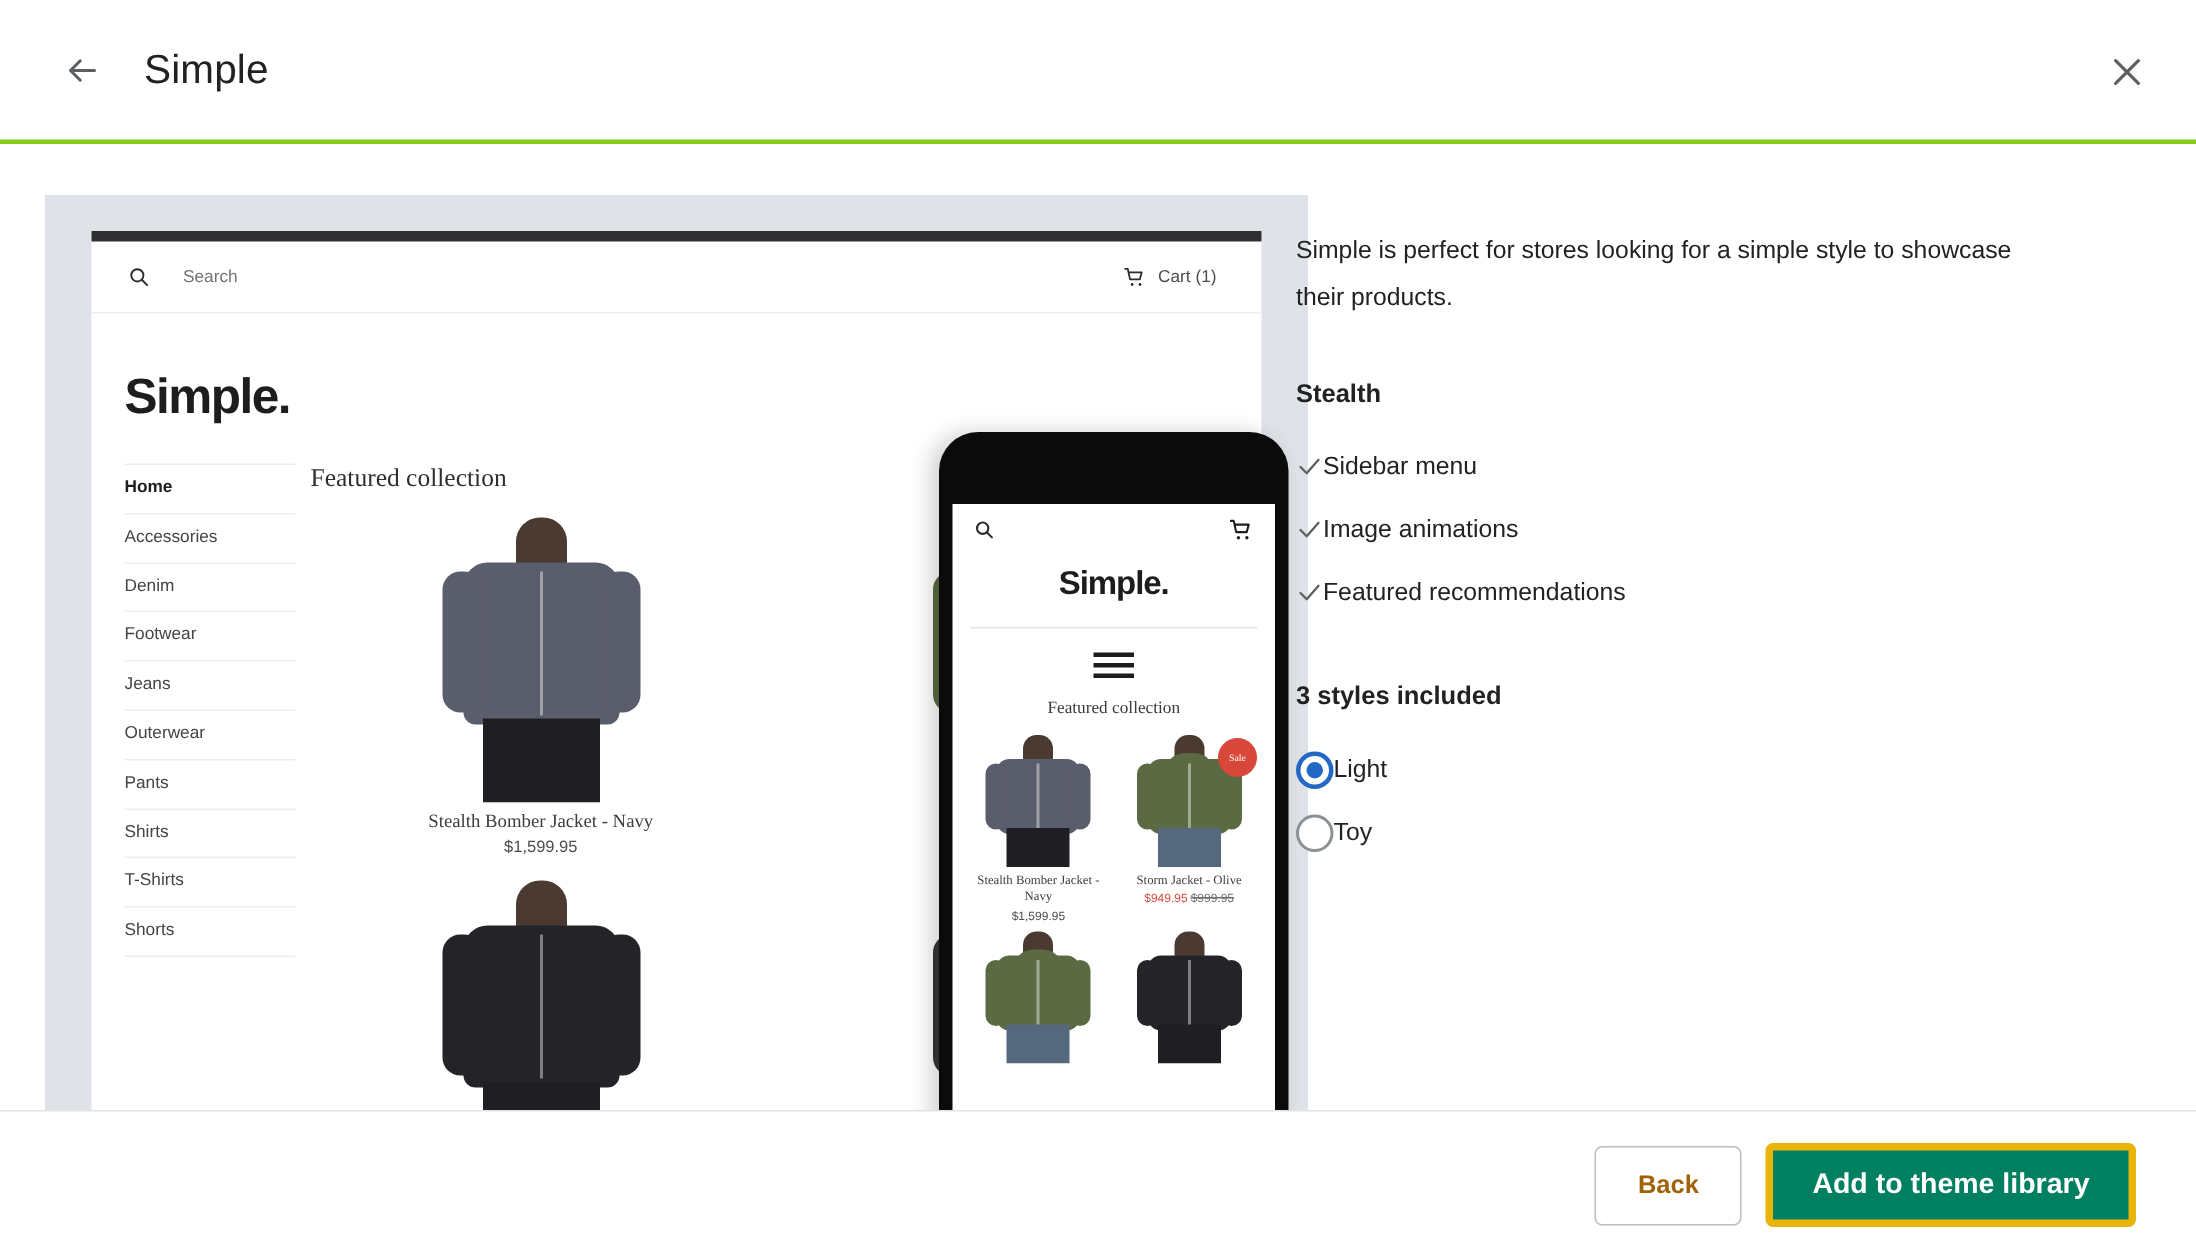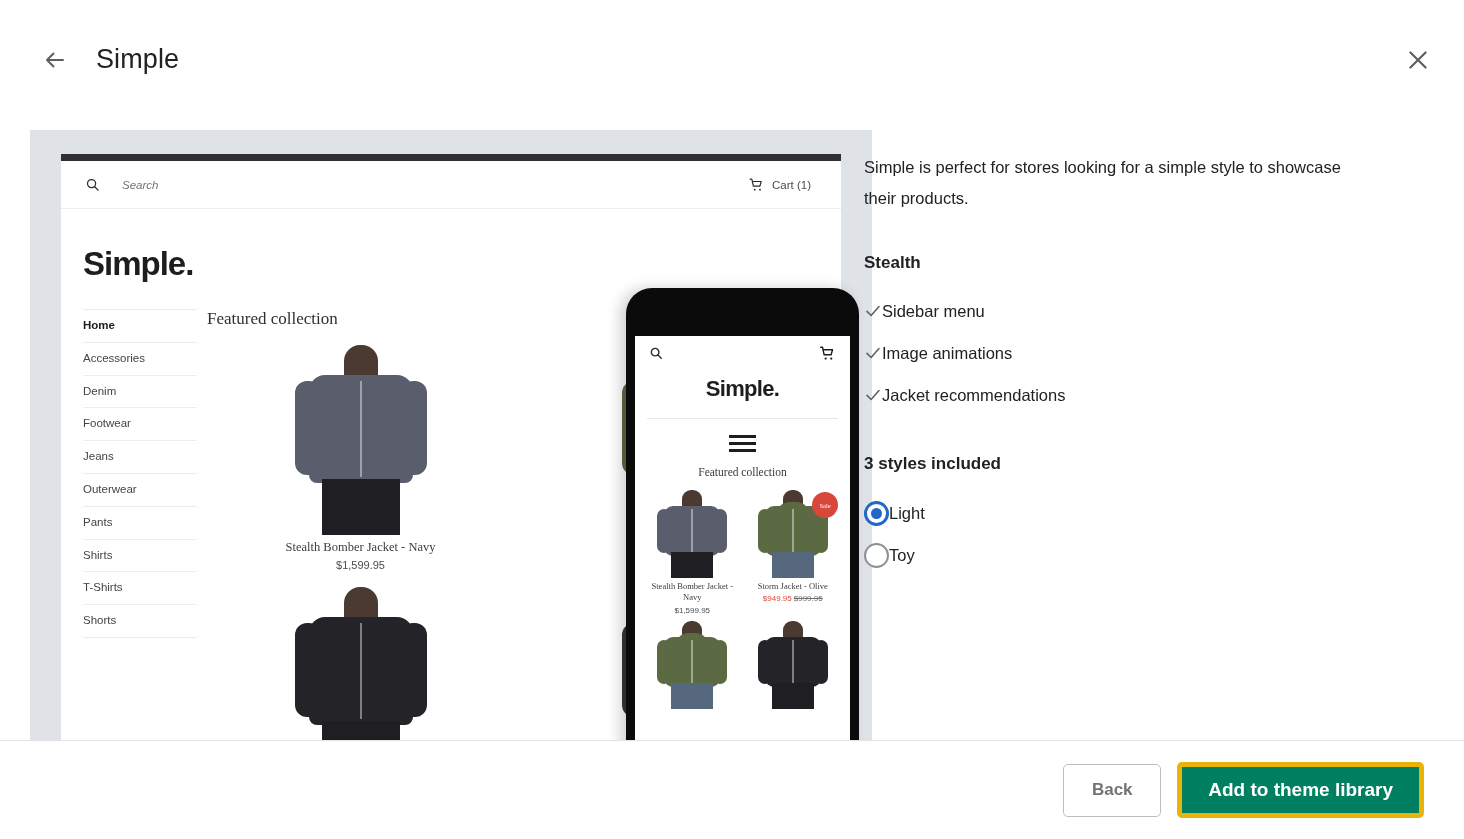--- a/index.html
+++ b/index.html
@@ -8,23 +8,23 @@
     background: #ffffff;
     font-family: "Liberation Sans", sans-serif;
     color: #202223;
     overflow: hidden;
   }
 
   .app { position: relative; width: 1464px; height: 839px; background:#fff; }
 
   
   .header {
-    position: absolute; left:0; top:12px; width:1464px; height:96px;
+    position: absolute; left:0; top:0; width:1464px; height:96px;
     background:#ffffff;
-    border-bottom:1px solid #84cc16;
+    border-bottom:3px solid #84cc16;
     display:flex; align-items:center;
   }
   .back-btn {
     width:44px; height:44px; margin-left:33px;
     display:flex; align-items:center; justify-content:center;
     border-radius:4px; cursor:pointer; background:transparent;
   }
   .header-title {
     margin-left:19px;
     font-size:27px; font-weight:400; color:#202223; letter-spacing:0.1px;
@@ -55,21 +55,21 @@
     border-top:7px solid #2e2e33;
     overflow:hidden;
   }
   
   .dtop {
     height:48px; border-bottom:1px solid #eceded;
     display:flex; align-items:center; padding:0 22px;
     position:relative;
   }
   .dtop .srch-ico { margin-left:2px; }
-  .dtop .srch-txt { margin-left:22px; font-size:11.5px; color:#6f7376; font-family:"Liberation Sans", sans-serif;font-style:italic; }
+  .dtop .srch-txt { margin-left:22px; font-size:11.5px; color:#6f7376; font-family:"Liberation Sans", sans-serif; }
   .dtop .cart {
     position:absolute; right:30px; display:flex; align-items:center; gap:8px;
     font-size:11.5px; color:#4a4d4f;
   }
   .brand {
     font-size:33px; font-weight:700; color:#1d1d1d; letter-spacing:-1px;
     padding:36px 0 0 22px;
   }
   .dcols { display:flex; padding-top:26px; }
   .dnav { width:136px; padding-left:22px; flex:none; }
@@ -179,21 +179,21 @@
   
   .footer {
     position:absolute; left:0; top:740px; width:1464px; height:99px;
     background:#ffffff; border-top:1px solid #e1e3e5;
     display:flex; align-items:center; justify-content:flex-end;
     padding-right:40px; gap:16px;
   }
   .btn-secondary {
     min-width:98px; height:53px; padding:0 22px;
     background:#ffffff; border:1px solid #babec3; border-radius:5px;
-    font-size:17px; font-weight:600; color:#737373; cursor:pointer;
+    font-size:17px; font-weight:600; color:#a16207; cursor:pointer;
     font-family:"Liberation Sans", sans-serif;
   }
   .btn-primary {
     height:56px; padding:0 26px;
     background:#008060; border:5px solid #eab308; border-radius:5px;
     font-size:19px; font-weight:700; color:#ffffff; cursor:pointer;
     font-family:Liberation Sans, sans-serif;
   }
 </style>
 </head>
@@ -401,21 +401,21 @@
           <div class="feature-row">
             <svg width="18" height="18" viewBox="0 0 24 24" fill="none">
               <path d="M4 12.5L9.5 18L20 6" stroke="#5c5f62" stroke-width="2" stroke-linecap="round" stroke-linejoin="round"></path>
             </svg>
             <span class="lbl">Image animations</span>
           </div>
           <div class="feature-row">
             <svg width="18" height="18" viewBox="0 0 24 24" fill="none">
               <path d="M4 12.5L9.5 18L20 6" stroke="#5c5f62" stroke-width="2" stroke-linecap="round" stroke-linejoin="round"></path>
             </svg>
-            <span class="lbl">Jacket recommendations</span>
+            <span class="lbl">Featured recommendations</span>
           </div>
         </div>
       <div class="styles-title">3 styles included</div>
       <div class="radio-list" id="radiolist">
           <div class="radio-row">
             <span class="radio checked"></span>
             <span class="lbl">Light</span>
           </div>
           <div class="radio-row">
             <span class="radio"></span>

